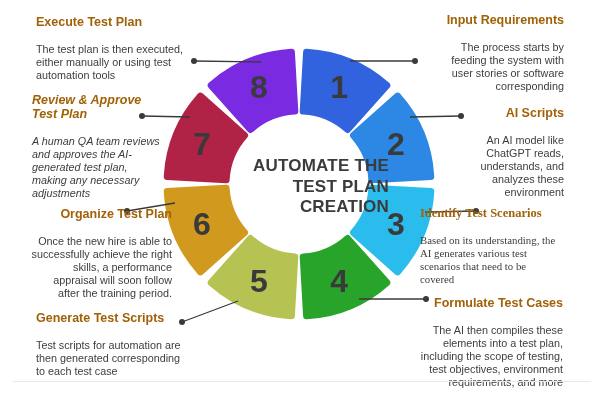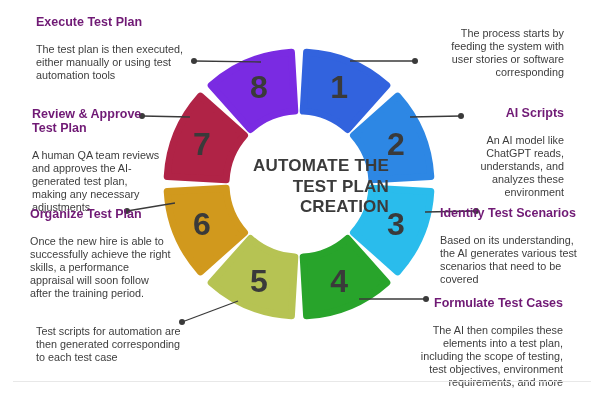--- a/index.html
+++ b/index.html
@@ -30,40 +30,40 @@
     font-size: 17px;
     line-height: 20.5px;
     color: #3b3b3b;
     letter-spacing: 0.2px;
   }
   .block { position: absolute; }
   .heading {
     font-weight: 700;
     font-size: 12.5px;
     line-height: 14px;
-    color: #701a75;
+    color: #a16207;
     white-space: nowrap;
   }
   .heading.wrap { white-space: normal; max-width: 122px; }
   .body {
     font-size: 10.8px;
     line-height: 13px;
     color: #3d3d3d;
     margin-top: 14px;
   }
   .align-right { text-align: right; }
   
   .b8 { left: 36px; top: 15px;  width: 150px; }
-  .b7 { left: 32px; top: 107px;  width: 130px; }
-  .b6 { left: 30px; top: 207px; width: 142px; }
+  .b7 { left: 32px; top: 93px;  width: 130px; font-style: italic; }
+  .b6 { left: 30px; top: 207px; width: 142px; text-align: right; }
   .b5 { left: 36px; top: 311px; width: 150px; }
   
   .b1 { right: 36px; top: 13px;  width: 135px; }
   .b2 { right: 36px; top: 106px; width: 100px; }
-  .b3 { left: 440px; top: 206px; width: 140px; }
+  .b3 { left: 420px; top: 206px; width: 140px; font-family: Liberation Serif, serif; }
   .b4 { right: 37px; top: 296px; width: 160px; }
   .divider {
     position: absolute;
     left: 13px; top: 381px;
     width: 578px; height: 1px;
     background: #e8e8e8;
   }
 </style>
 </head>
 <body>
@@ -120,24 +120,26 @@
     <div class="heading wrap">Review &amp; Approve Test Plan</div>
     <div class="body">A human QA team reviews and approves the AI-generated test plan, making any necessary adjustments</div>
   </div>
 
   <div class="block b6">
     <div class="heading">Organize Test Plan</div>
     <div class="body">Once the new hire is able to successfully achieve the right skills, a performance appraisal will soon follow after the training period.</div>
   </div>
 
   <div class="block b5">
+    <div class="heading">Generate Test Scripts</div>
     <div class="body">Test scripts for automation are then generated corresponding to each test case</div>
   </div>
 
   <div class="block b1 align-right">
+    <div class="heading">Input Requirements</div>
     <div class="body">The process starts by feeding the system with user stories or software corresponding</div>
   </div>
 
   <div class="block b2 align-right">
     <div class="heading">AI Scripts</div>
     <div class="body">An AI model like ChatGPT reads, understands, and analyzes these environment</div>
   </div>
 
   <div class="block b3">
     <div class="heading">Identify Test Scenarios</div>

